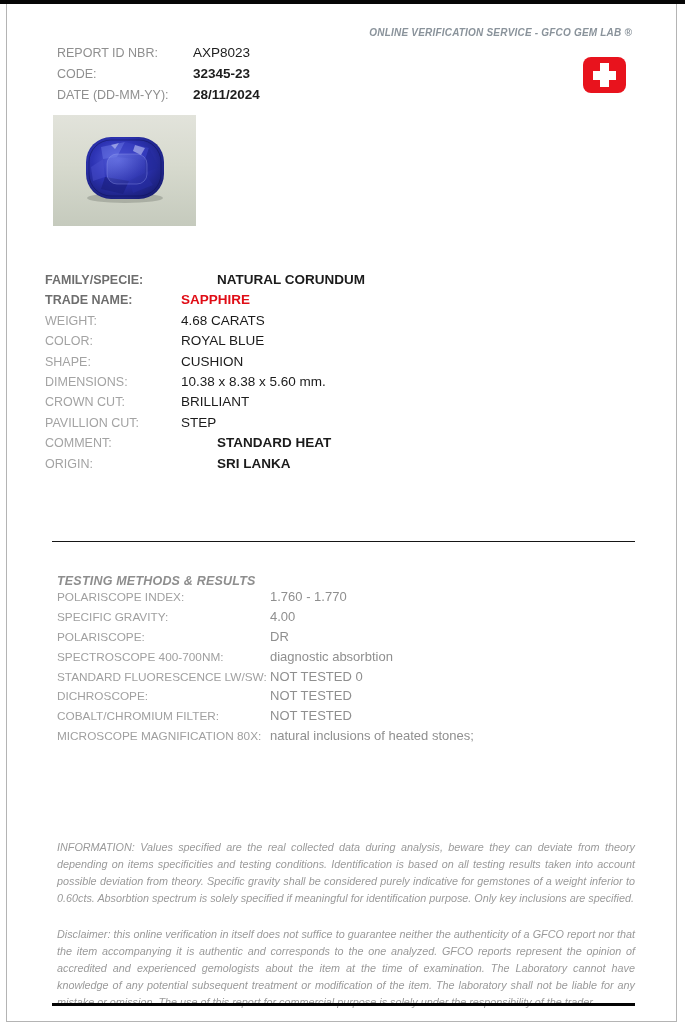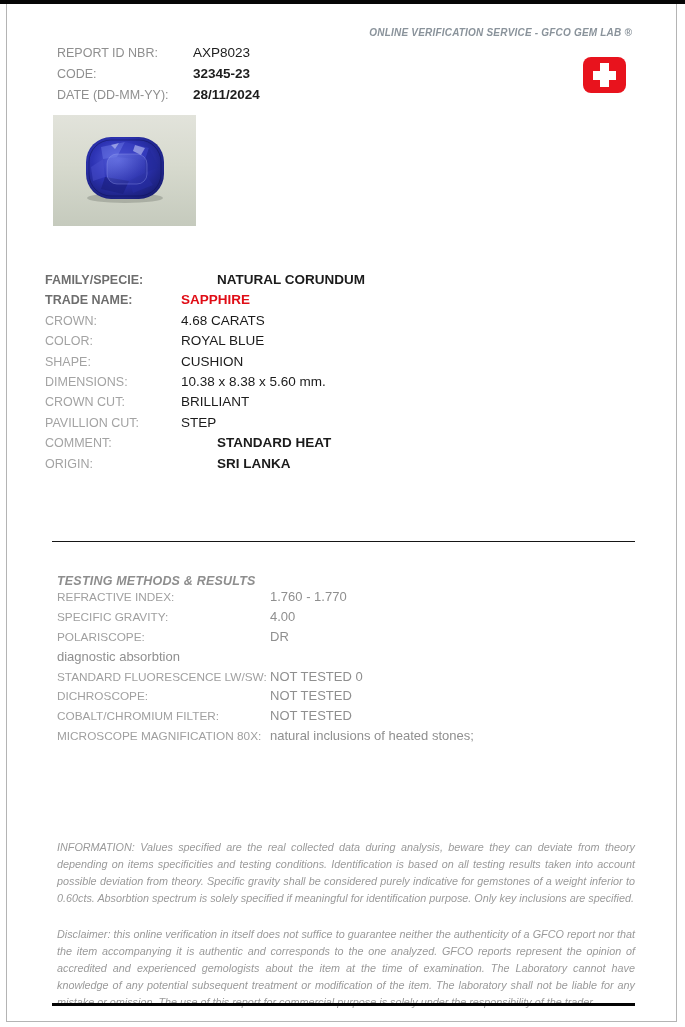--- a/index.html
+++ b/index.html
@@ -114,21 +114,21 @@
 <div class="attrs">
   <div class="kv">
     <span class="k strong">FAMILY/SPECIE:</span>
     <span class="v strong">NATURAL CORUNDUM</span>
   </div>
   <div class="kv">
     <span class="k strong">TRADE NAME:</span>
     <span class="v red">SAPPHIRE</span>
   </div>
   <div class="kv">
-    <span class="k">CROWN:</span>
+    <span class="k">WEIGHT:</span>
     <span class="v">4.68 CARATS</span>
   </div>
   <div class="kv">
     <span class="k">COLOR:</span>
     <span class="v">ROYAL BLUE</span>
   </div>
   <div class="kv">
     <span class="k">SHAPE:</span>
     <span class="v">CUSHION</span>
   </div>
@@ -152,32 +152,33 @@
     <span class="k">ORIGIN:</span>
     <span class="v strong">SRI LANKA</span>
   </div>
 </div>
 
 <div class="rule-thin"></div>
 <div class="testing-heading">TESTING METHODS &amp; RESULTS</div>
 
 <div class="tests">
   <div class="kv">
-    <span class="k">REFRACTIVE INDEX:</span>
+    <span class="k">POLARISCOPE INDEX:</span>
     <span class="v">1.760 - 1.770</span>
   </div>
   <div class="kv">
     <span class="k">SPECIFIC GRAVITY:</span>
     <span class="v">4.00</span>
   </div>
   <div class="kv">
     <span class="k">POLARISCOPE:</span>
     <span class="v">DR</span>
   </div>
   <div class="kv">
+    <span class="k">SPECTROSCOPE 400-700NM:</span>
     <span class="v">diagnostic absorbtion</span>
   </div>
   <div class="kv">
     <span class="k">STANDARD FLUORESCENCE LW/SW:</span>
     <span class="v">NOT TESTED 0</span>
   </div>
   <div class="kv">
     <span class="k">DICHROSCOPE:</span>
     <span class="v">NOT TESTED</span>
   </div>

